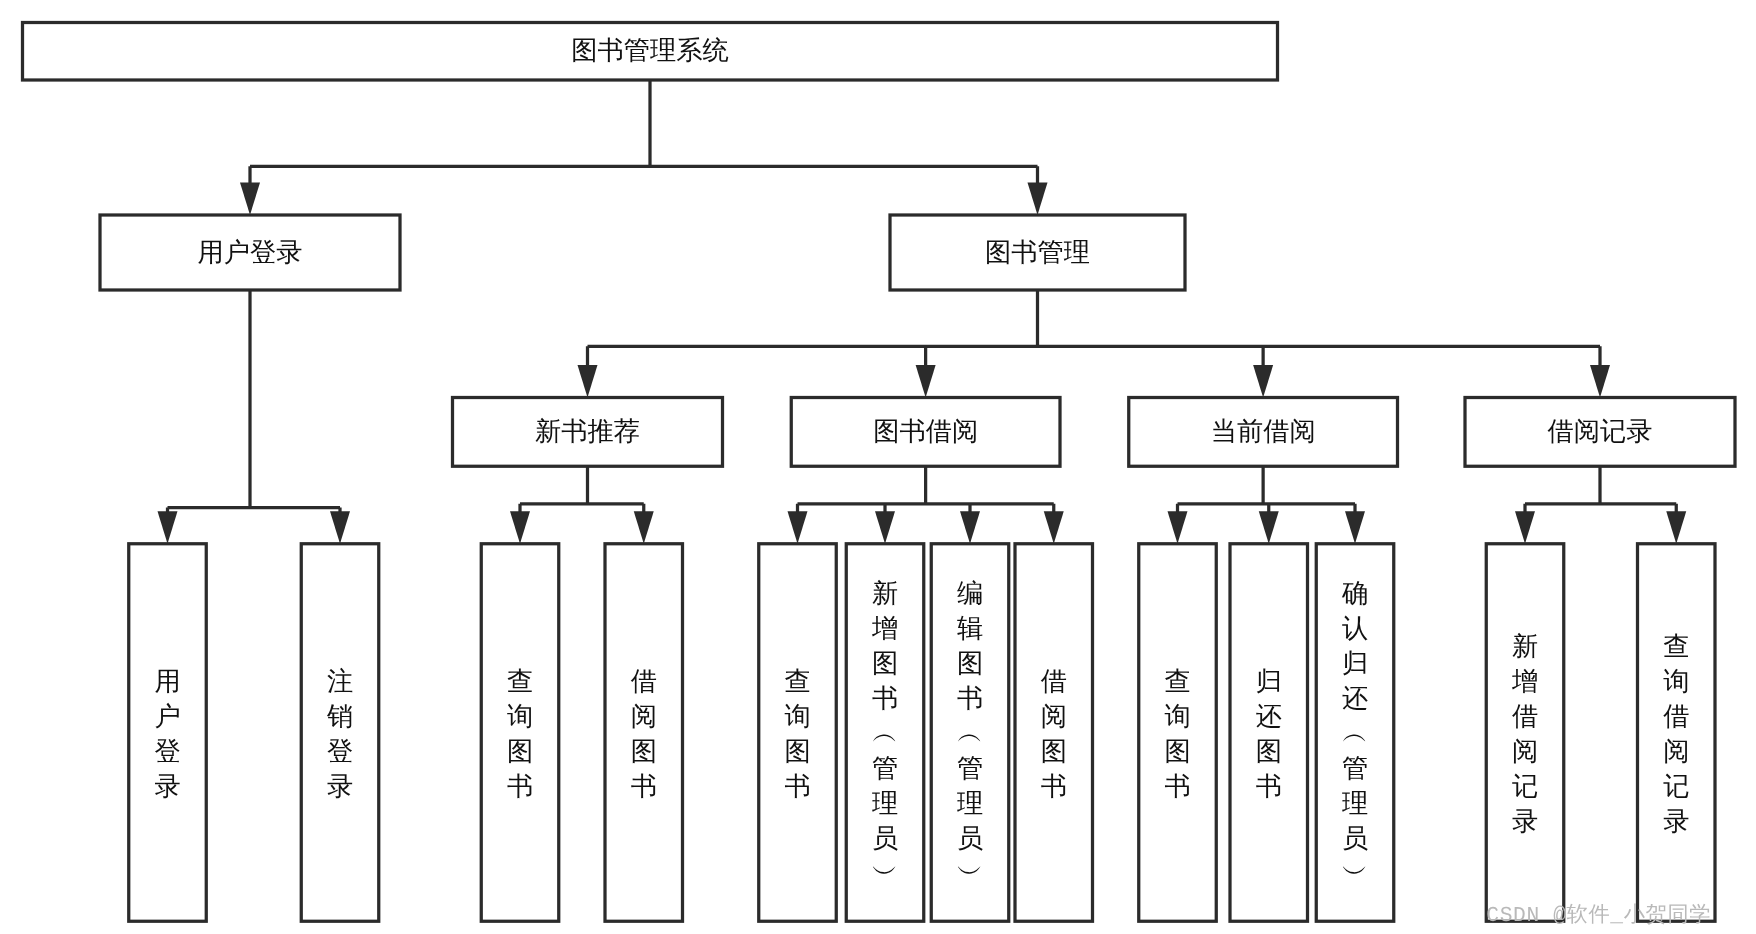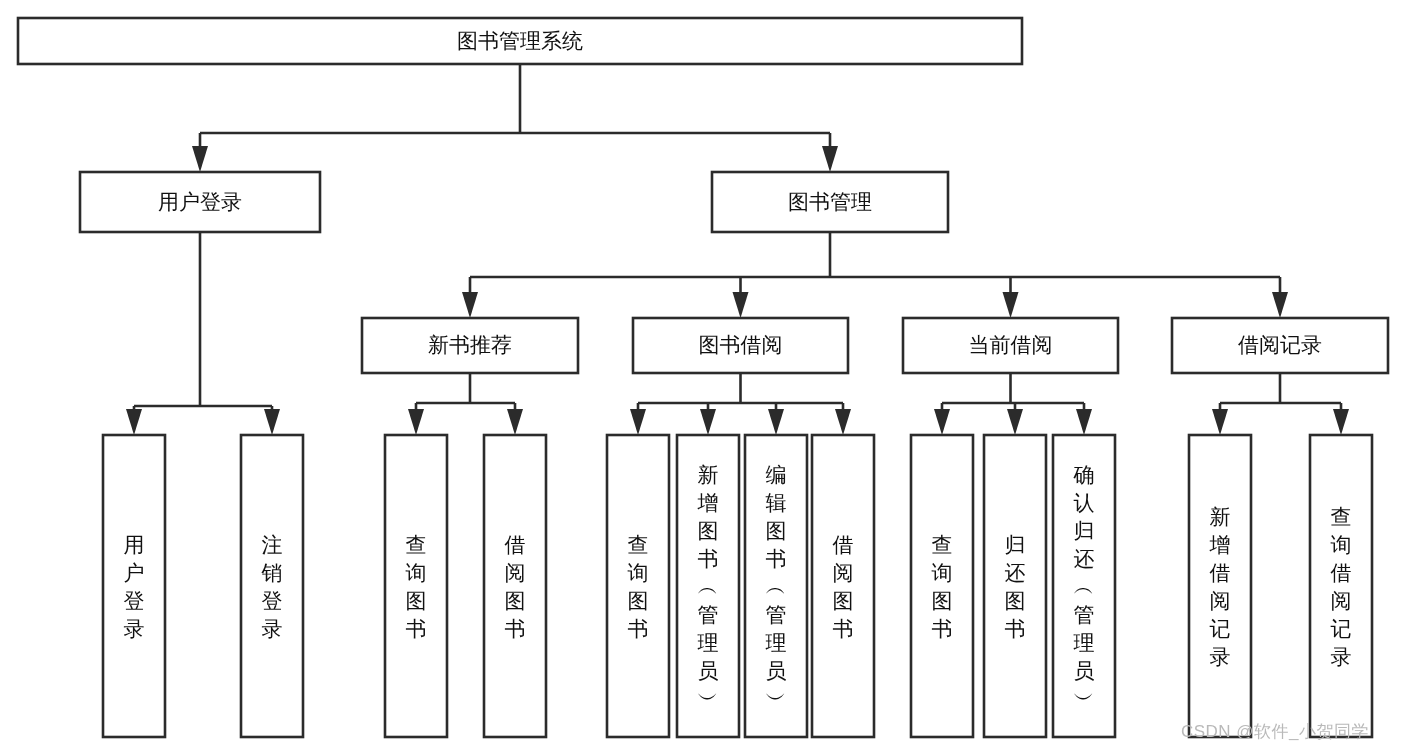--- a/index.html
+++ b/index.html
@@ -52,21 +52,21 @@
   .node-label-v {
     font-family: "Liberation Sans", "DejaVu Sans", sans-serif;
     font-size: 21px;
     fill: #111111;
     text-anchor: middle;
   }
   .watermark {
     position: absolute;
     right: 8px;
     bottom: 4px;
-    font-family: Liberation Sans, sans-serif;
+    font-family: Liberation Mono, monospace;
     font-size: 17px;
     color: #b9b9b9;
     letter-spacing: 0.5px;
     white-space: nowrap;
     user-select: none;
   }
 </style>
 </head>
 <body>
 

